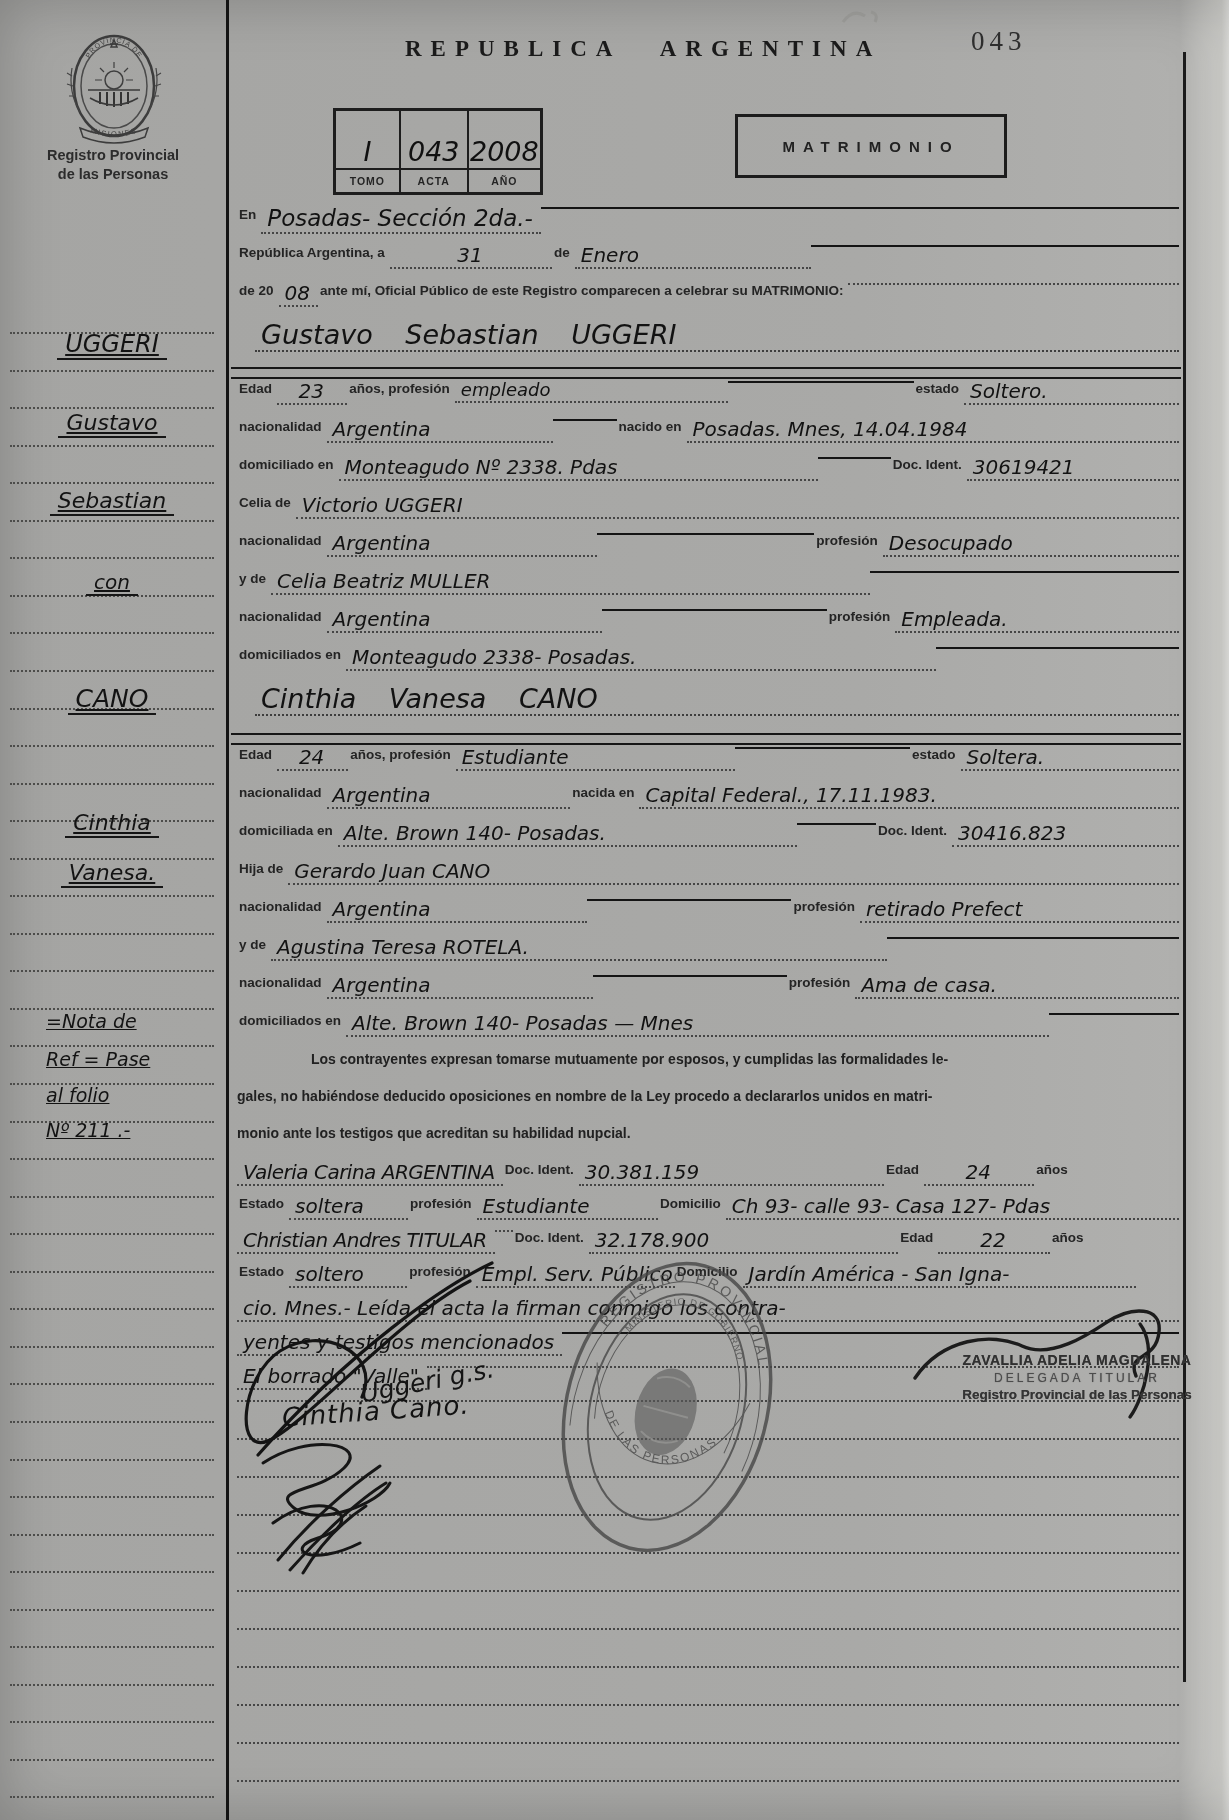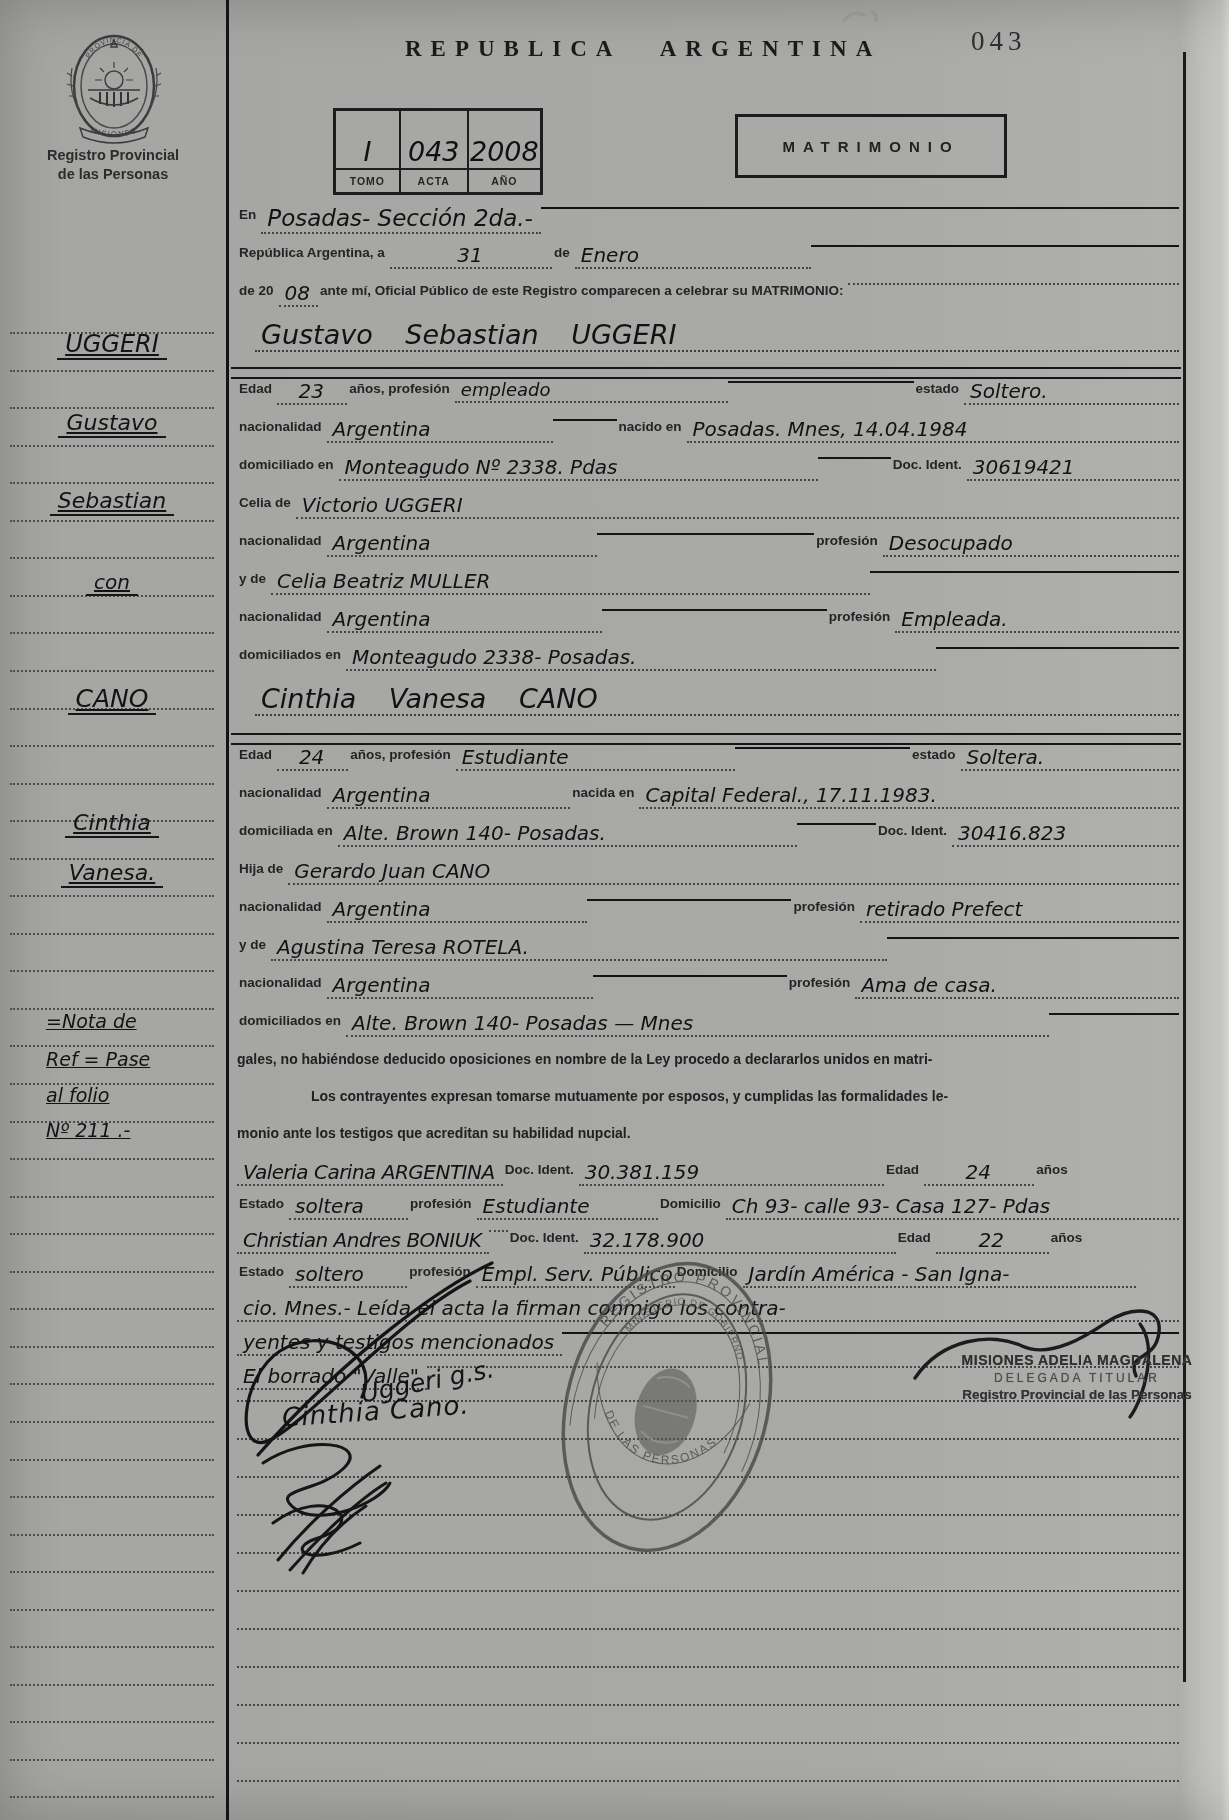--- a/index.html
+++ b/index.html
@@ -313,25 +313,25 @@
           <span class="hw" style="flex-grow: 0.4;">Argentina</span>
           <span class="sf" style="flex-grow: 0.5;"></span>
           <span class="pl">profesión</span>
           <span class="hw" style="flex-grow: 0.45;">Ama de casa.</span>
         </div>
         <div class="line row">
           <span class="pl">domiciliados en</span>
           <span class="hw" style="flex-grow: 0.8;">Alte. Brown 140- Posadas — Mnes</span>
           <span class="sf" style="flex-grow: 0.3;"></span>
         </div>
+        <div class="line para indent">
+          <span class="ptext">Los contrayentes expresan tomarse mutuamente por esposos, y cumplidas las formalidades le-</span>
+        </div>
         <div class="line para">
           <span class="ptext">gales, no habiéndose deducido oposiciones en nombre de la Ley procedo a declararlos unidos en matri-</span>
-        </div>
-        <div class="line para indent">
-          <span class="ptext">Los contrayentes expresan tomarse mutuamente por esposos, y cumplidas las formalidades le-</span>
         </div>
         <div class="line para">
           <span class="ptext">monio ante los testigos que acreditan su habilidad nupcial.</span>
         </div>
         <div class="line wit">
           <span class="hw tight">Valeria Carina ARGENTINA</span>
           <span class="pl">Doc. Ident.</span>
           <span class="hw" style="flex-grow: 0.5;">30.381.159</span>
           <span class="pl">Edad</span>
           <span class="hw ctr" style="flex-grow: 0.2;">24</span>
@@ -339,21 +339,21 @@
         </div>
         <div class="line wit">
           <span class="pl">Estado</span>
           <span class="hw" style="flex-grow: 0.18;">soltera</span>
           <span class="pl">profesión</span>
           <span class="hw" style="flex-grow: 0.3;">Estudiante</span>
           <span class="pl">Domicilio</span>
           <span class="hw" style="flex-grow: 0.6;">Ch 93- calle 93- Casa 127- Pdas</span>
         </div>
         <div class="line wit">
-          <span class="hw tight">Christian Andres BONIUK</span>
+          <span class="hw tight">Christian Andres TITULAR</span>
           <span class="f" style="flex-grow: 0.05;"></span>
           <span class="pl">Doc. Ident.</span>
           <span class="hw" style="flex-grow: 0.5;">32.178.900</span>
           <span class="pl">Edad</span>
           <span class="hw ctr" style="flex-grow: 0.2;">22</span>
           <span class="pl">años</span>
         </div>
         <div class="line wit">
           <span class="pl">Estado</span>
           <span class="hw" style="flex-grow: 0.18;">soltero</span>
@@ -451,18 +451,18 @@
   </svg>
 
   <svg class="ov" style="left:900px;top:1290px;" width="300" height="130" viewBox="0 0 300 130">
     <g stroke="#1c1c1c" stroke-width="3.4" fill="none" stroke-linecap="round">
       <path d="M15,88 C42,48 92,42 122,56 C152,70 192,42 207,32 C232,16 262,16 259,42 C256,72 226,62 236,86"></path>
       <path d="M240,34 C258,58 244,108 230,127"></path>
     </g>
   </svg>
 
   <div class="ov officialstamp">
-    <div class="nm">MISIONES ADELIA MAGDALENA</div>
+    <div class="nm">ZAVALLIA ADELIA MAGDALENA</div>
     <div class="role">DELEGADA TITULAR</div>
     <div class="org">Registro Provincial de las Personas</div>
   </div>
 
 </div>
 
 </body></html>

